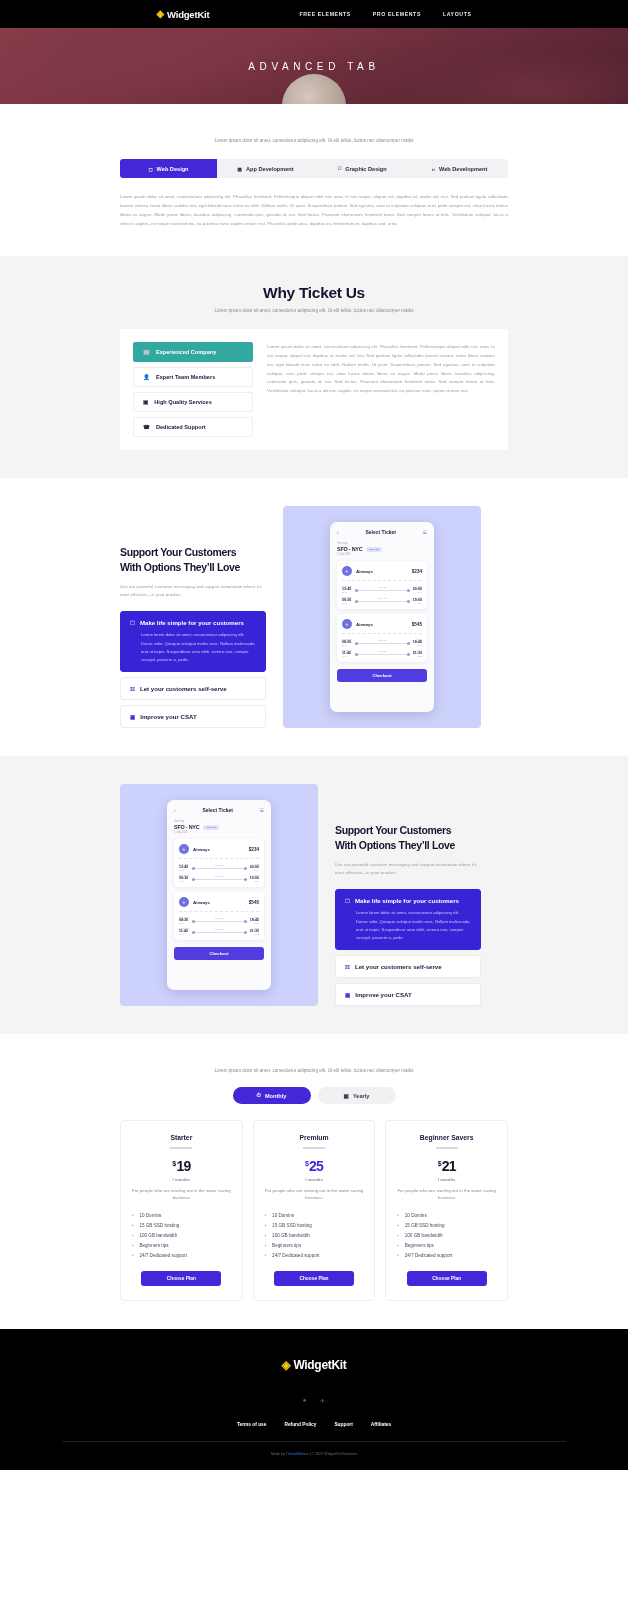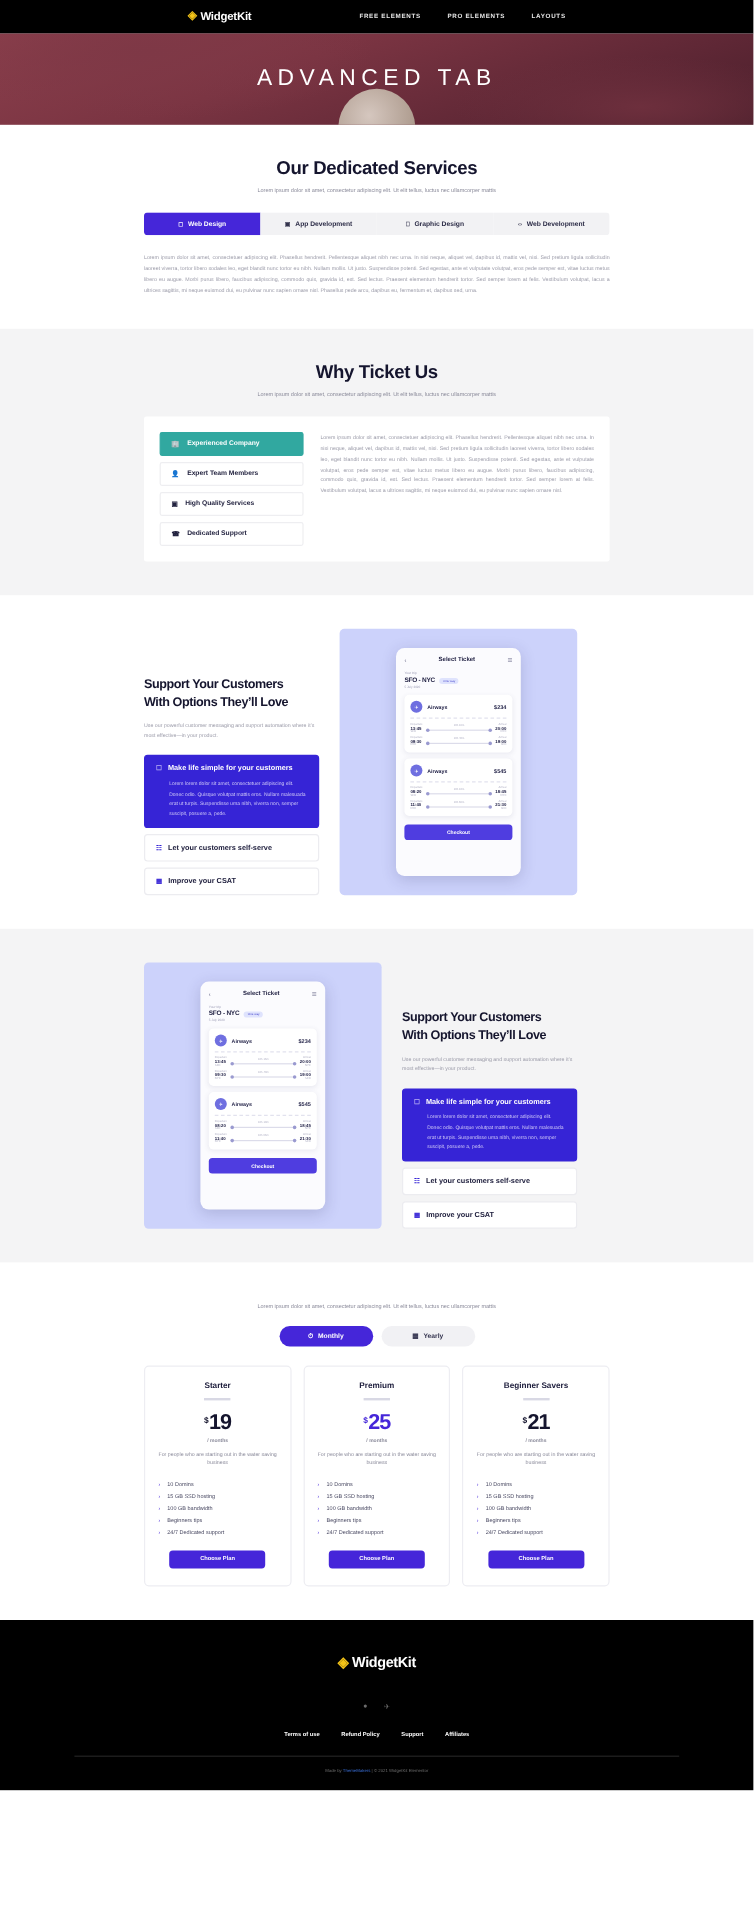--- a/index.html
+++ b/index.html
@@ -44,21 +44,21 @@
     position: absolute;
     left: 50%; bottom: -34px;
     width: 64px; height: 64px;
     transform: translateX(-50%);
     border-radius: 50%;
     background: radial-gradient(circle at 40% 35%, #e8e2d6, #b9ae9c 70%, #8d8170);
     opacity: 0.85;
   }
   .hero-title {
     color: #fff;
-    font-size: 19px;
+    font-size: 10px;
     letter-spacing: 4.6px;
     font-weight: normal;
     z-index: 2;
   }
 
   
   .section { padding: 28px 0; }
   .section.gray { background: #f4f4f5; }
   .wrap { width: 388px; margin: 0 auto; }
   .sec-title { text-align: center; font-size: 15.5px; font-weight: bold; letter-spacing: -0.3px; color: #15152e; }
@@ -142,21 +142,21 @@
   .toggle { display: flex; justify-content: center; gap: 7px; margin-top: 14px; }
   .tgl { width: 78px; height: 17px; border-radius: 9px; background: #f1f1f4; color: #33334e;
          display: flex; align-items: center; justify-content: center; gap: 4px; font-size: 5.6px; font-weight: bold; }
   .tgl.active { background: #4526d9; color: #fff; }
   .plans { display: flex; gap: 10px; margin-top: 16px; }
   .plan { flex: 1; background: #fff; border: 1px solid #ededf2; border-radius: 4px; padding: 13px 11px 14px; text-align: center; }
   .plan-name { font-size: 6.8px; font-weight: bold; color: #1b1b3a; }
   .plan-rule { width: 22px; height: 1.5px; background: #d8d8e4; margin: 6px auto 8px; }
   .plan-price { font-weight: bold; color: #15152e; letter-spacing: -0.8px; }
   .plan-price .cur { font-size: 7px; vertical-align: 5px; margin-right: 1px; }
-  .plan-price .num { font-size: 18px; margin-top: 13px; }
+  .plan-price .num { font-size: 14px; margin-top: 13px; }
   .plan.accent .plan-price { color: #4526d9; }
   .plan-per { font-size: 4.2px; font-weight: bold; color: #8a8a9a; margin-top: 2px; }
   .plan-desc { font-size: 4.4px; line-height: 1.75; color: #8a8a9a; margin-top: 5px; }
   .feat { margin-top: 11px; display: flex; flex-direction: column; gap: 5px; text-align: left; }
   .feat li { list-style: none; display: flex; gap: 6px; align-items: center; font-size: 4.6px; color: #4a4a63; }
   .feat .chev { color: #4526d9; font-size: 4.2px; }
   .plan-btn { margin-top: 13px; background: #4526d9; color: #fff; font-size: 4.8px; font-weight: bold;
               border-radius: 3px; padding: 5px 0; text-align: center; width: 80px; margin-left:auto; margin-right:auto; }
 
   
@@ -185,21 +185,20 @@
     <a href="#">LAYOUTS</a>
   </div>
 </div>
 
 <div class="hero">
   <div class="hero-title">ADVANCED TAB</div>
 </div>
 
 <div class="section">
   <div class="wrap">
-    <div class="sec-title">Our Dedicated Services</div>
     <div class="sec-sub">Lorem ipsum dolor sit amet, consectetur adipiscing elit. Ut elit tellus, luctus nec ullamcorper mattis</div>
 
     <div class="htabs">
       <div class="htab active">
         <span class="ic">◻</span>
         <span>Web Design</span>
       </div>
       <div class="htab">
         <span class="ic">▣</span>
         <span>App Development</span>

